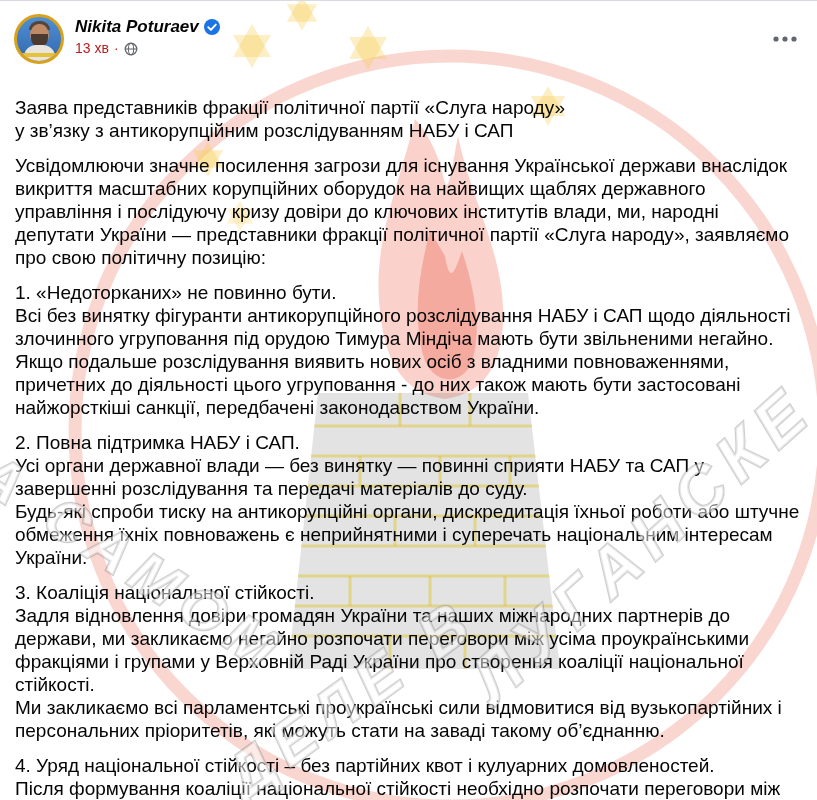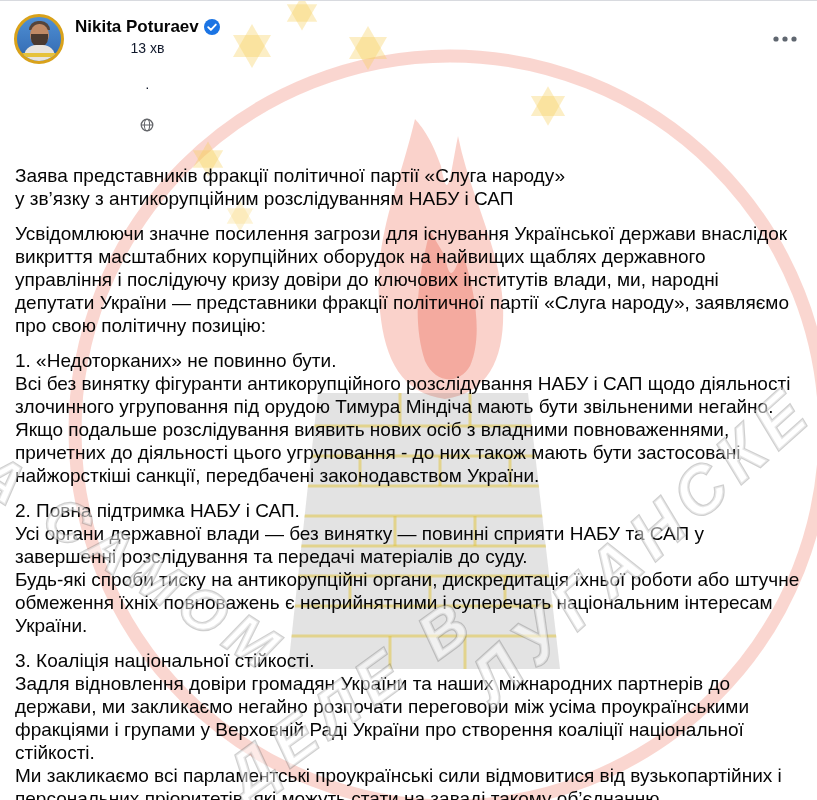--- a/index.html
+++ b/index.html
@@ -15,23 +15,23 @@
     background:linear-gradient(180deg,#4f8fd4 0%,#3a74bb 70%,#2f639f 100%);
     border:3px solid #d9a21b;box-sizing:border-box;overflow:hidden;flex:0 0 auto;cursor:pointer;
   }
   .av-head{position:absolute;left:13px;top:7px;width:19px;height:22px;border-radius:50%;background:#c08a66;}
   .av-beard{position:absolute;left:14px;top:17px;width:17px;height:13px;border-radius:0 0 10px 10px;background:#4a3a30;}
   .av-hair{position:absolute;left:12px;top:4px;width:21px;height:9px;border-radius:10px 10px 0 0;background:#55443a;}
   .av-shirt{position:absolute;left:7px;top:28px;width:31px;height:18px;border-radius:12px 12px 0 0;background:#e8e4de;}
   .av-strip{position:absolute;left:4px;bottom:4px;width:37px;height:4px;background:#e6c23a;border-radius:2px;}
   .hdr-meta{margin-left:11px;padding-top:2px;}
   .name-row{display:flex;align-items:center;gap:5px;}
-  .author{font-size:17px;font-weight:bold;line-height:21px;color:#050505;cursor:pointer;}
+  .author{font-size:17px;font-weight:bold;line-height:21px;color:#050505;cursor:pointer;font-style:italic;}
   .badge{width:16px;height:16px;display:inline-block;}
-  .time-row{display:flex;align-items:center;gap:22px;margin-top:3px;color:#0f172a;font-size:14px;line-height:17px;flex-direction:column;}
+  .time-row{display:flex;align-items:center;gap:5px;margin-top:3px;color:#b91c1c;font-size:14px;line-height:17px;}
   .globe{width:14px;height:14px;display:inline-block;}
   .more-btn{position:absolute;right:16px;top:28px;width:32px;height:20px;display:flex;align-items:center;justify-content:center;cursor:pointer;background:none;border:none;padding:0;}
   
   .post-text{position:relative;z-index:1;padding:14px 15px 0 15px;font-size:19px;line-height:23px;color:#050505;}
   .post-text p{margin:12px 0 9px 0;white-space:pre-wrap;}
   
   .wm{position:absolute;left:0;top:0;width:817px;height:800px;pointer-events:none;}
   .wm-back{z-index:0;}
   .wm-front{z-index:2;}
   .wm-text{

